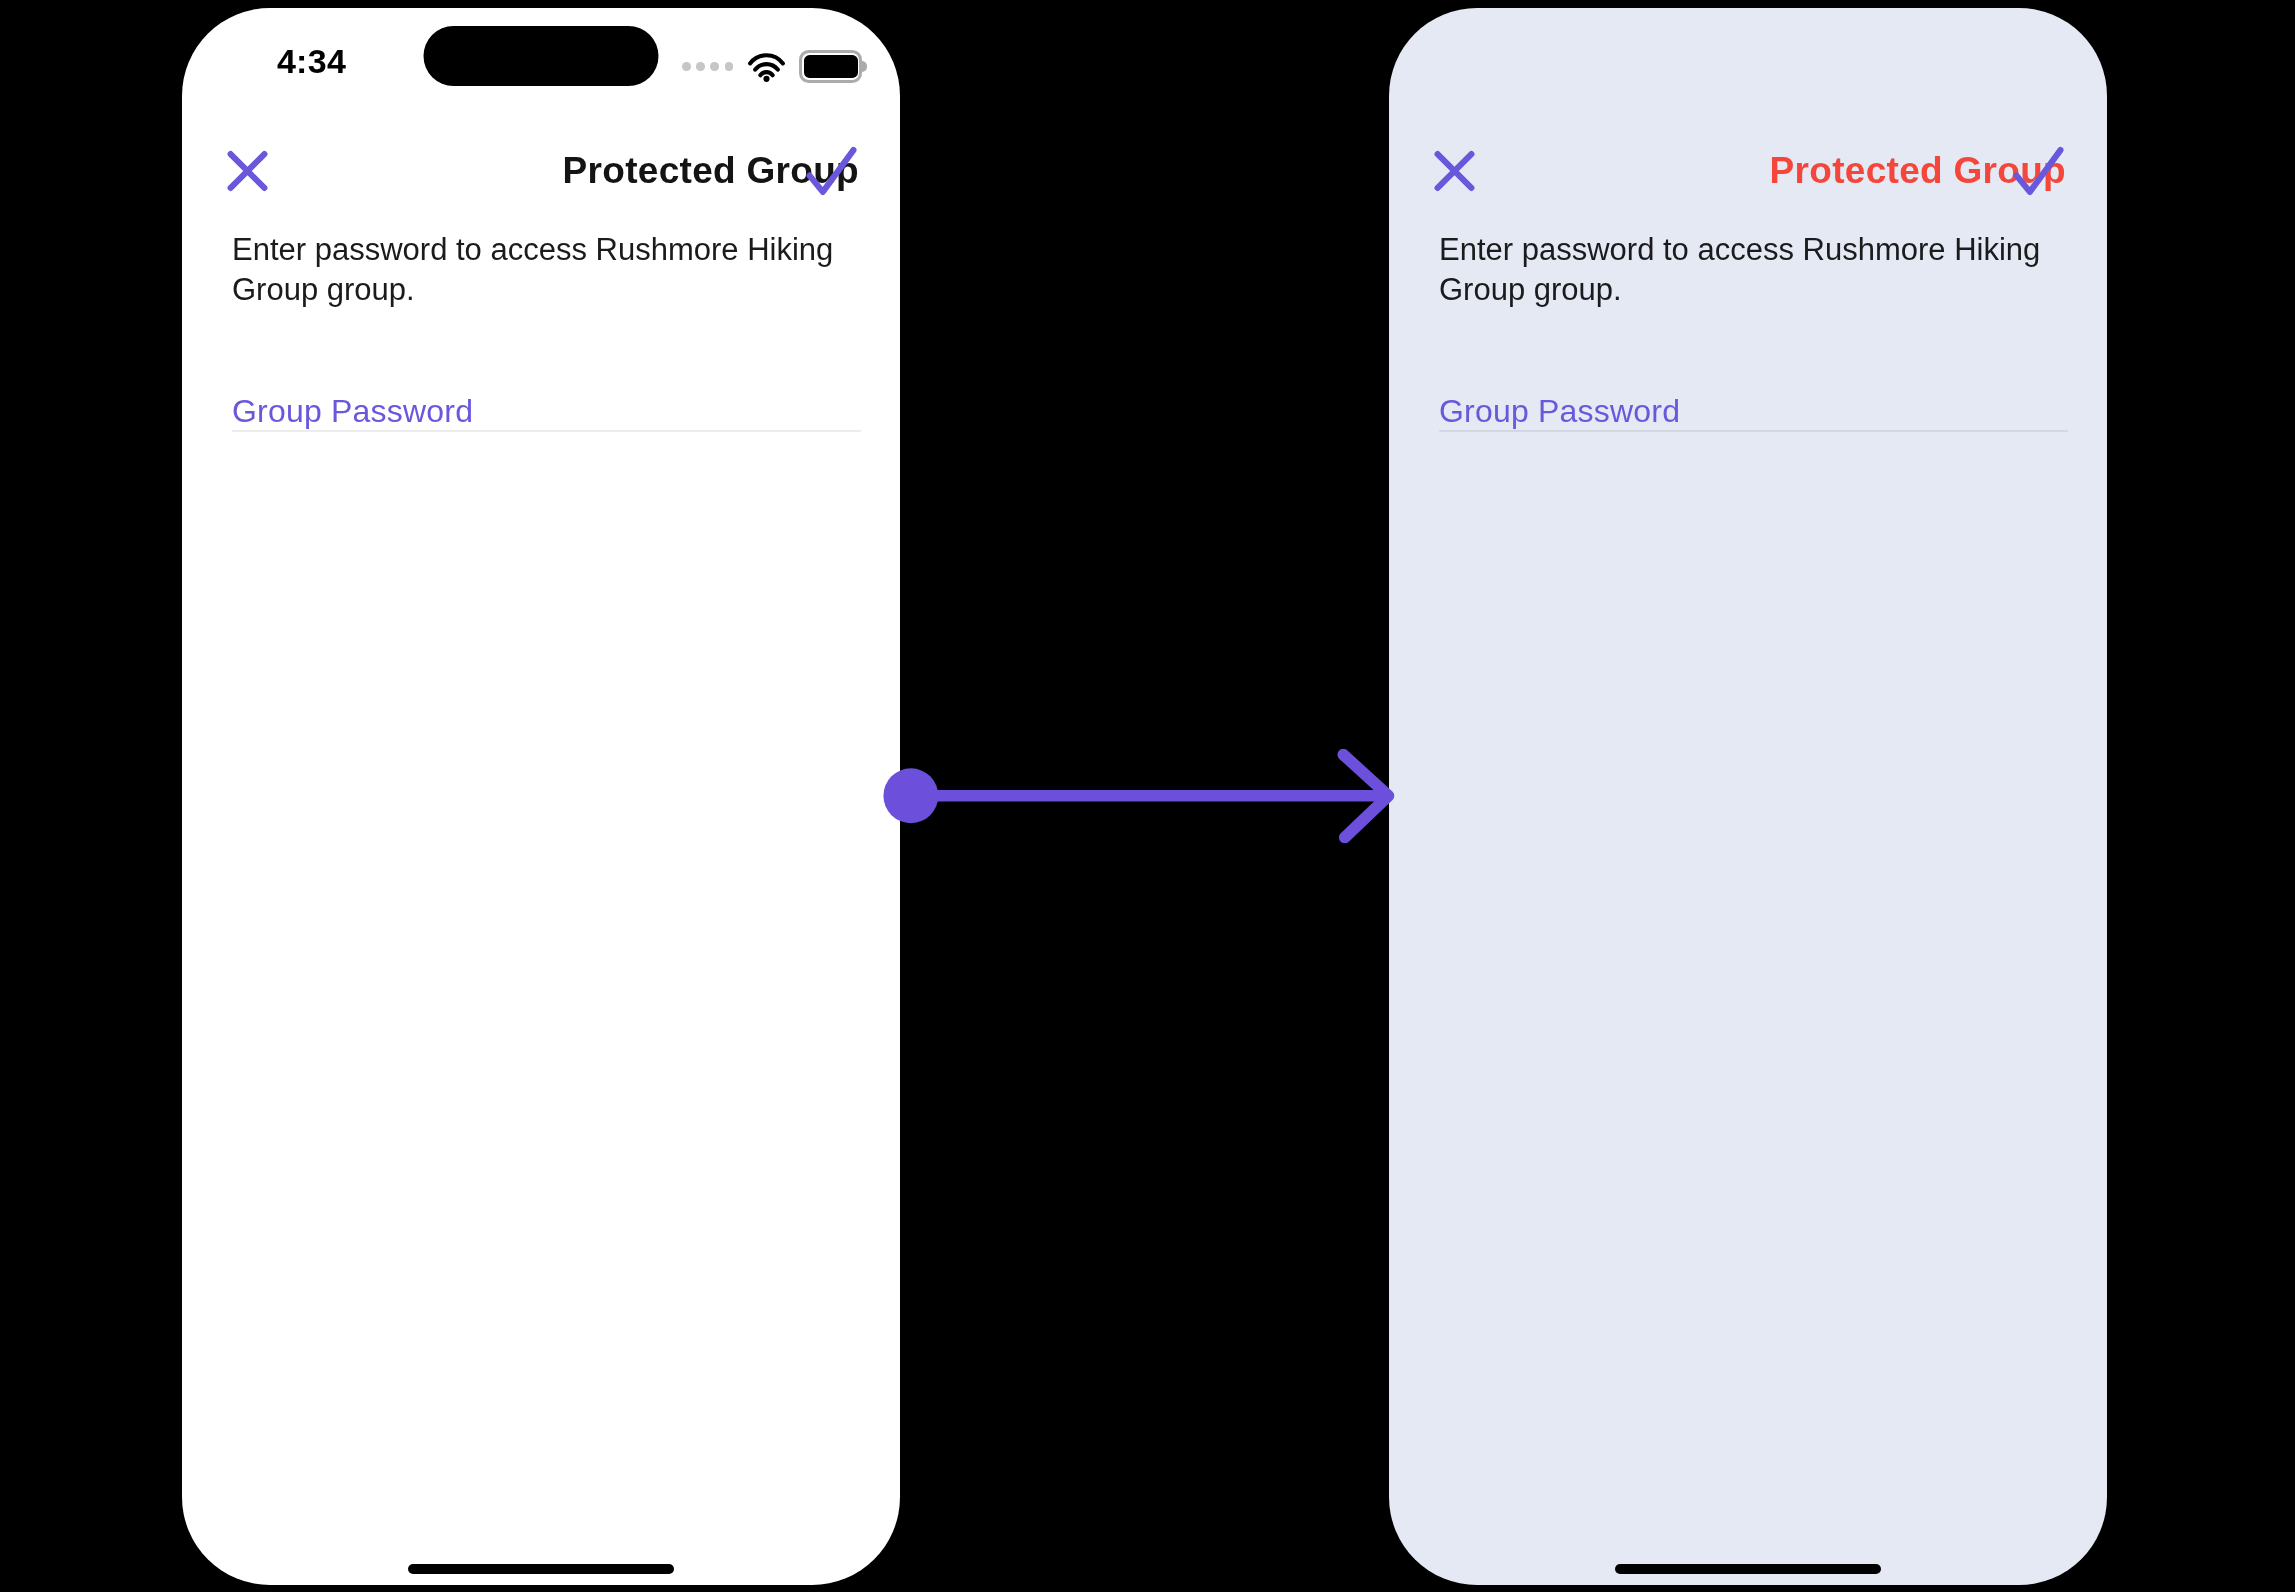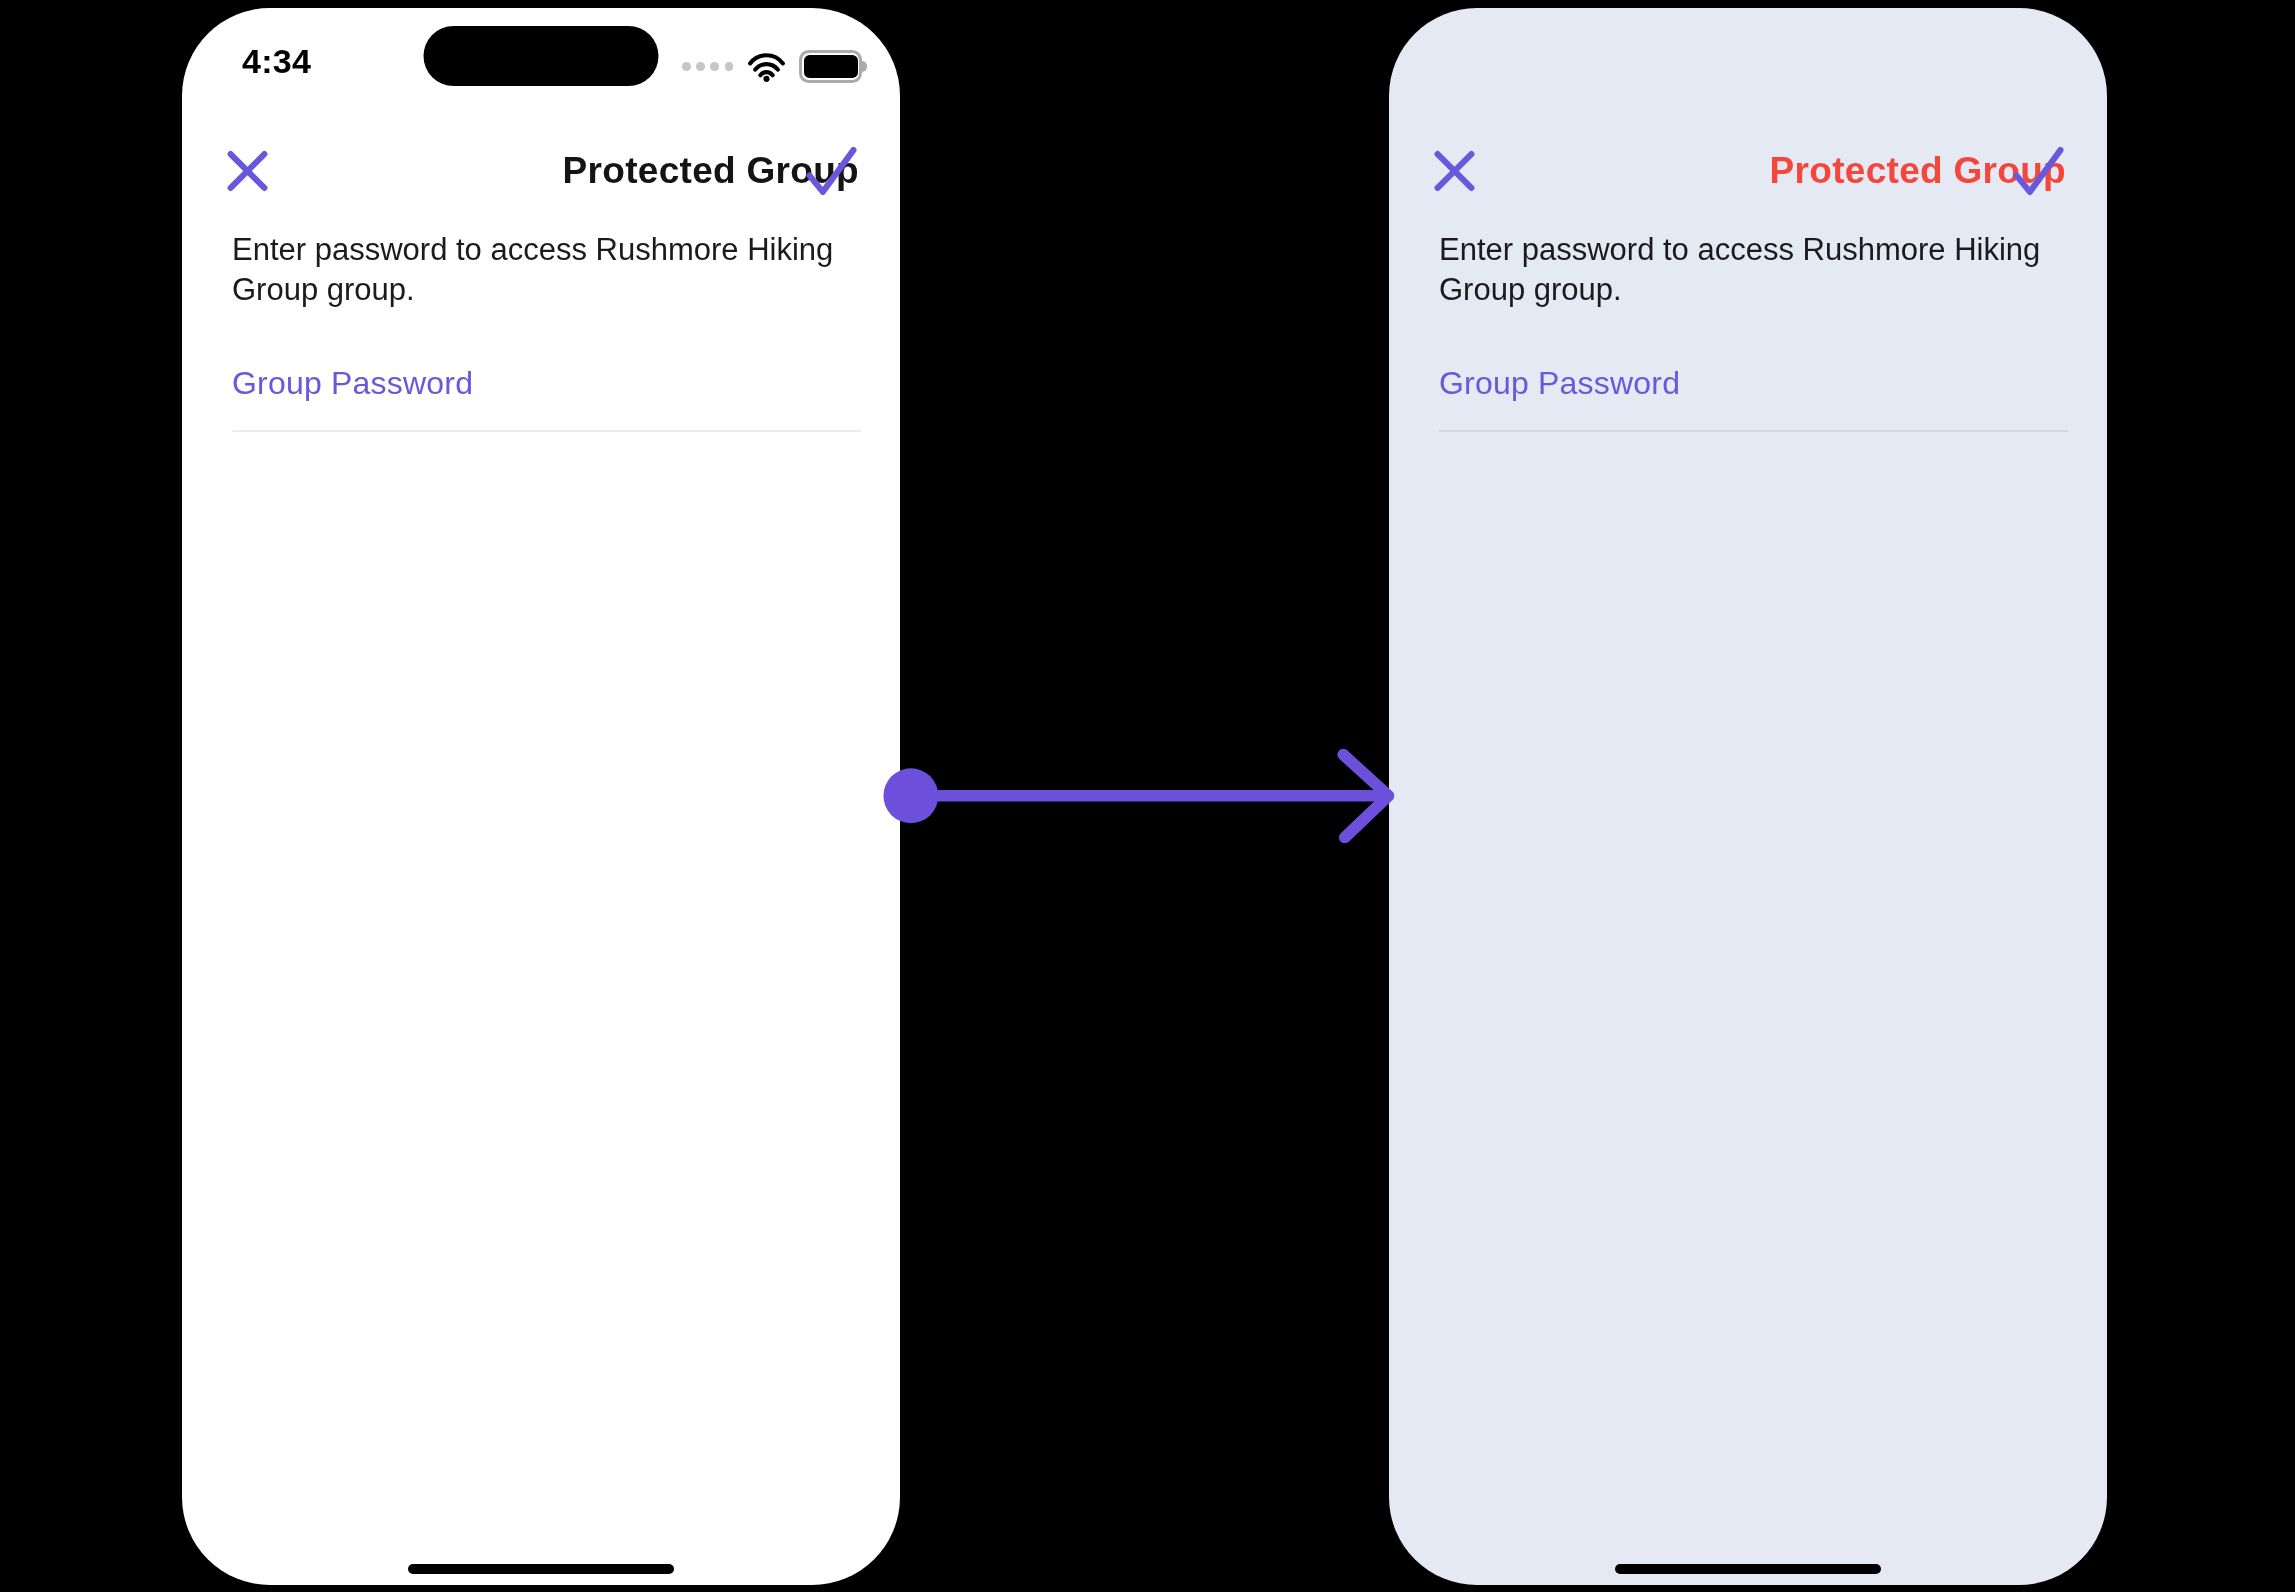--- a/index.html
+++ b/index.html
@@ -24,21 +24,21 @@
     border-radius:88px;
     overflow:hidden;
   }
   .phone.left{ left:182px; background: var(--screen-white,#fff); }
   .phone.right{ left:1389px; background: var(--screen-lavender,#E4E9F4); }
 
   
   .statusbar{ position:absolute; top:0; left:0; right:0; height:94px; }
   .time{
     position:absolute; left:60px; top:34px; width:139px;
-    text-align:left;
+    text-align:center;
     font-size:34px; font-weight:700; letter-spacing:0.3px;
     color: var(--time-black,#000);
   }
   .island{
     position:absolute; left:50%; transform:translateX(-50%);
     top:18.4px; width:235px; height:60px; border-radius:31px;
     background: var(--island-black,#000);
   }
   .status-icons{
     position:absolute; right:33px; top:42px; height:34px;
@@ -89,20 +89,21 @@
     font-size:31px; line-height:40px; font-weight:400;
     color: var(--body-text,#1B1B1E);
   }
 
   
   .field{ position:absolute; top:357px; left:50px; right:39px; height:71px; }
   .field-label{
     display:block;
     font-size:32px; font-weight:400; letter-spacing:0.2px;
     color: var(--accent-purple,#6A58DC);
+    margin-top: 28px;
   }
   .field-line{ position:absolute; left:0; right:0; top:65px; height:2.6px; border-radius:1.5px; }
   .line-on-white{ background: var(--underline-on-white,#ECECEC); }
   .line-on-lavender{ background: var(--underline-on-lavender,#D3D7E1); }
 
   
   .home-indicator{
     position:absolute; bottom:11.2px; left:50%; transform:translateX(-50%);
     width:266px; height:9.7px; border-radius:5.1px;
     background: var(--island-black,#000);

